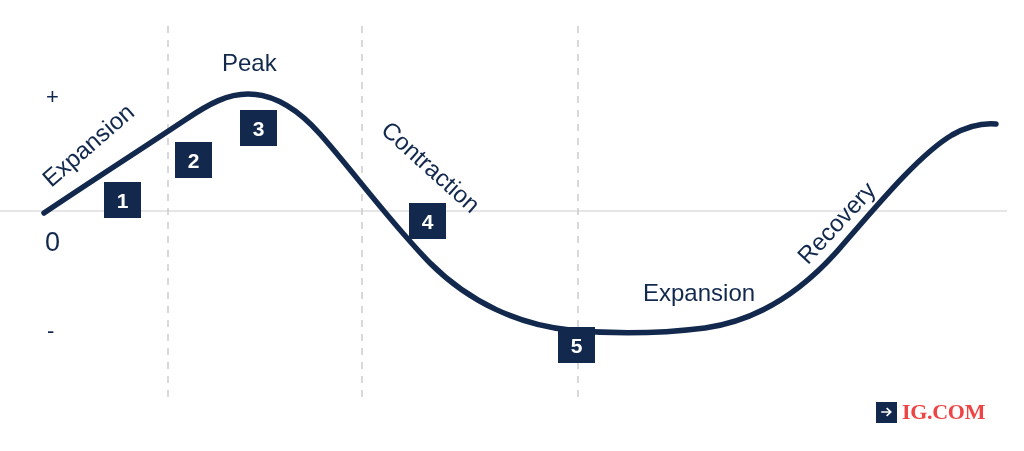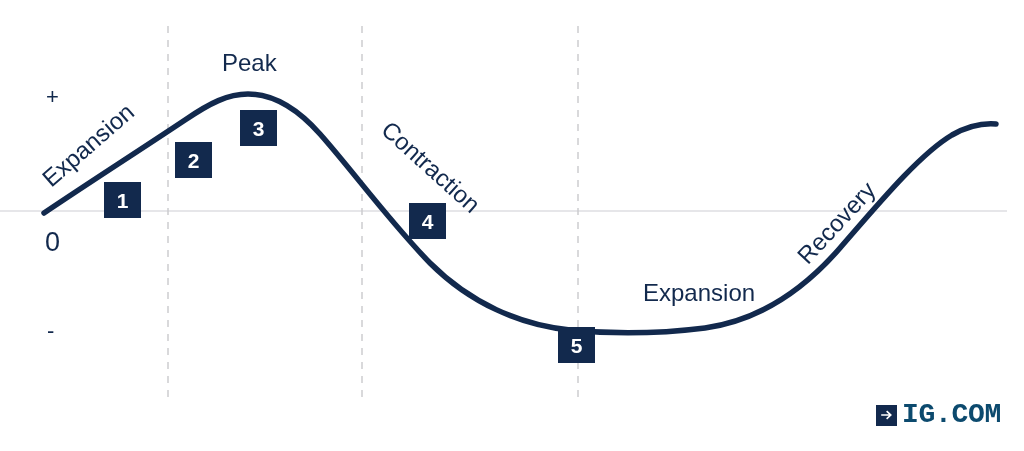--- a/index.html
+++ b/index.html
@@ -101,23 +101,23 @@
   }
   #brand-mark {
     width: 21px;
     height: 21px;
     background: #12294d;
     display: flex;
     align-items: center;
     justify-content: center;
   }
   #brand-text {
-    color: #0c4a6e;
-    font-family: Liberation Mono, monospace;
-    font-size: 28px;
+    color: #ef4444;
+    font-family: Liberation Serif, serif;
+    font-size: 22px;
     font-weight: 700;
     letter-spacing: -0.3px;
     line-height: 1;
   }
 </style>
 </head>
 <body>
 
 <div id="stage">
 

